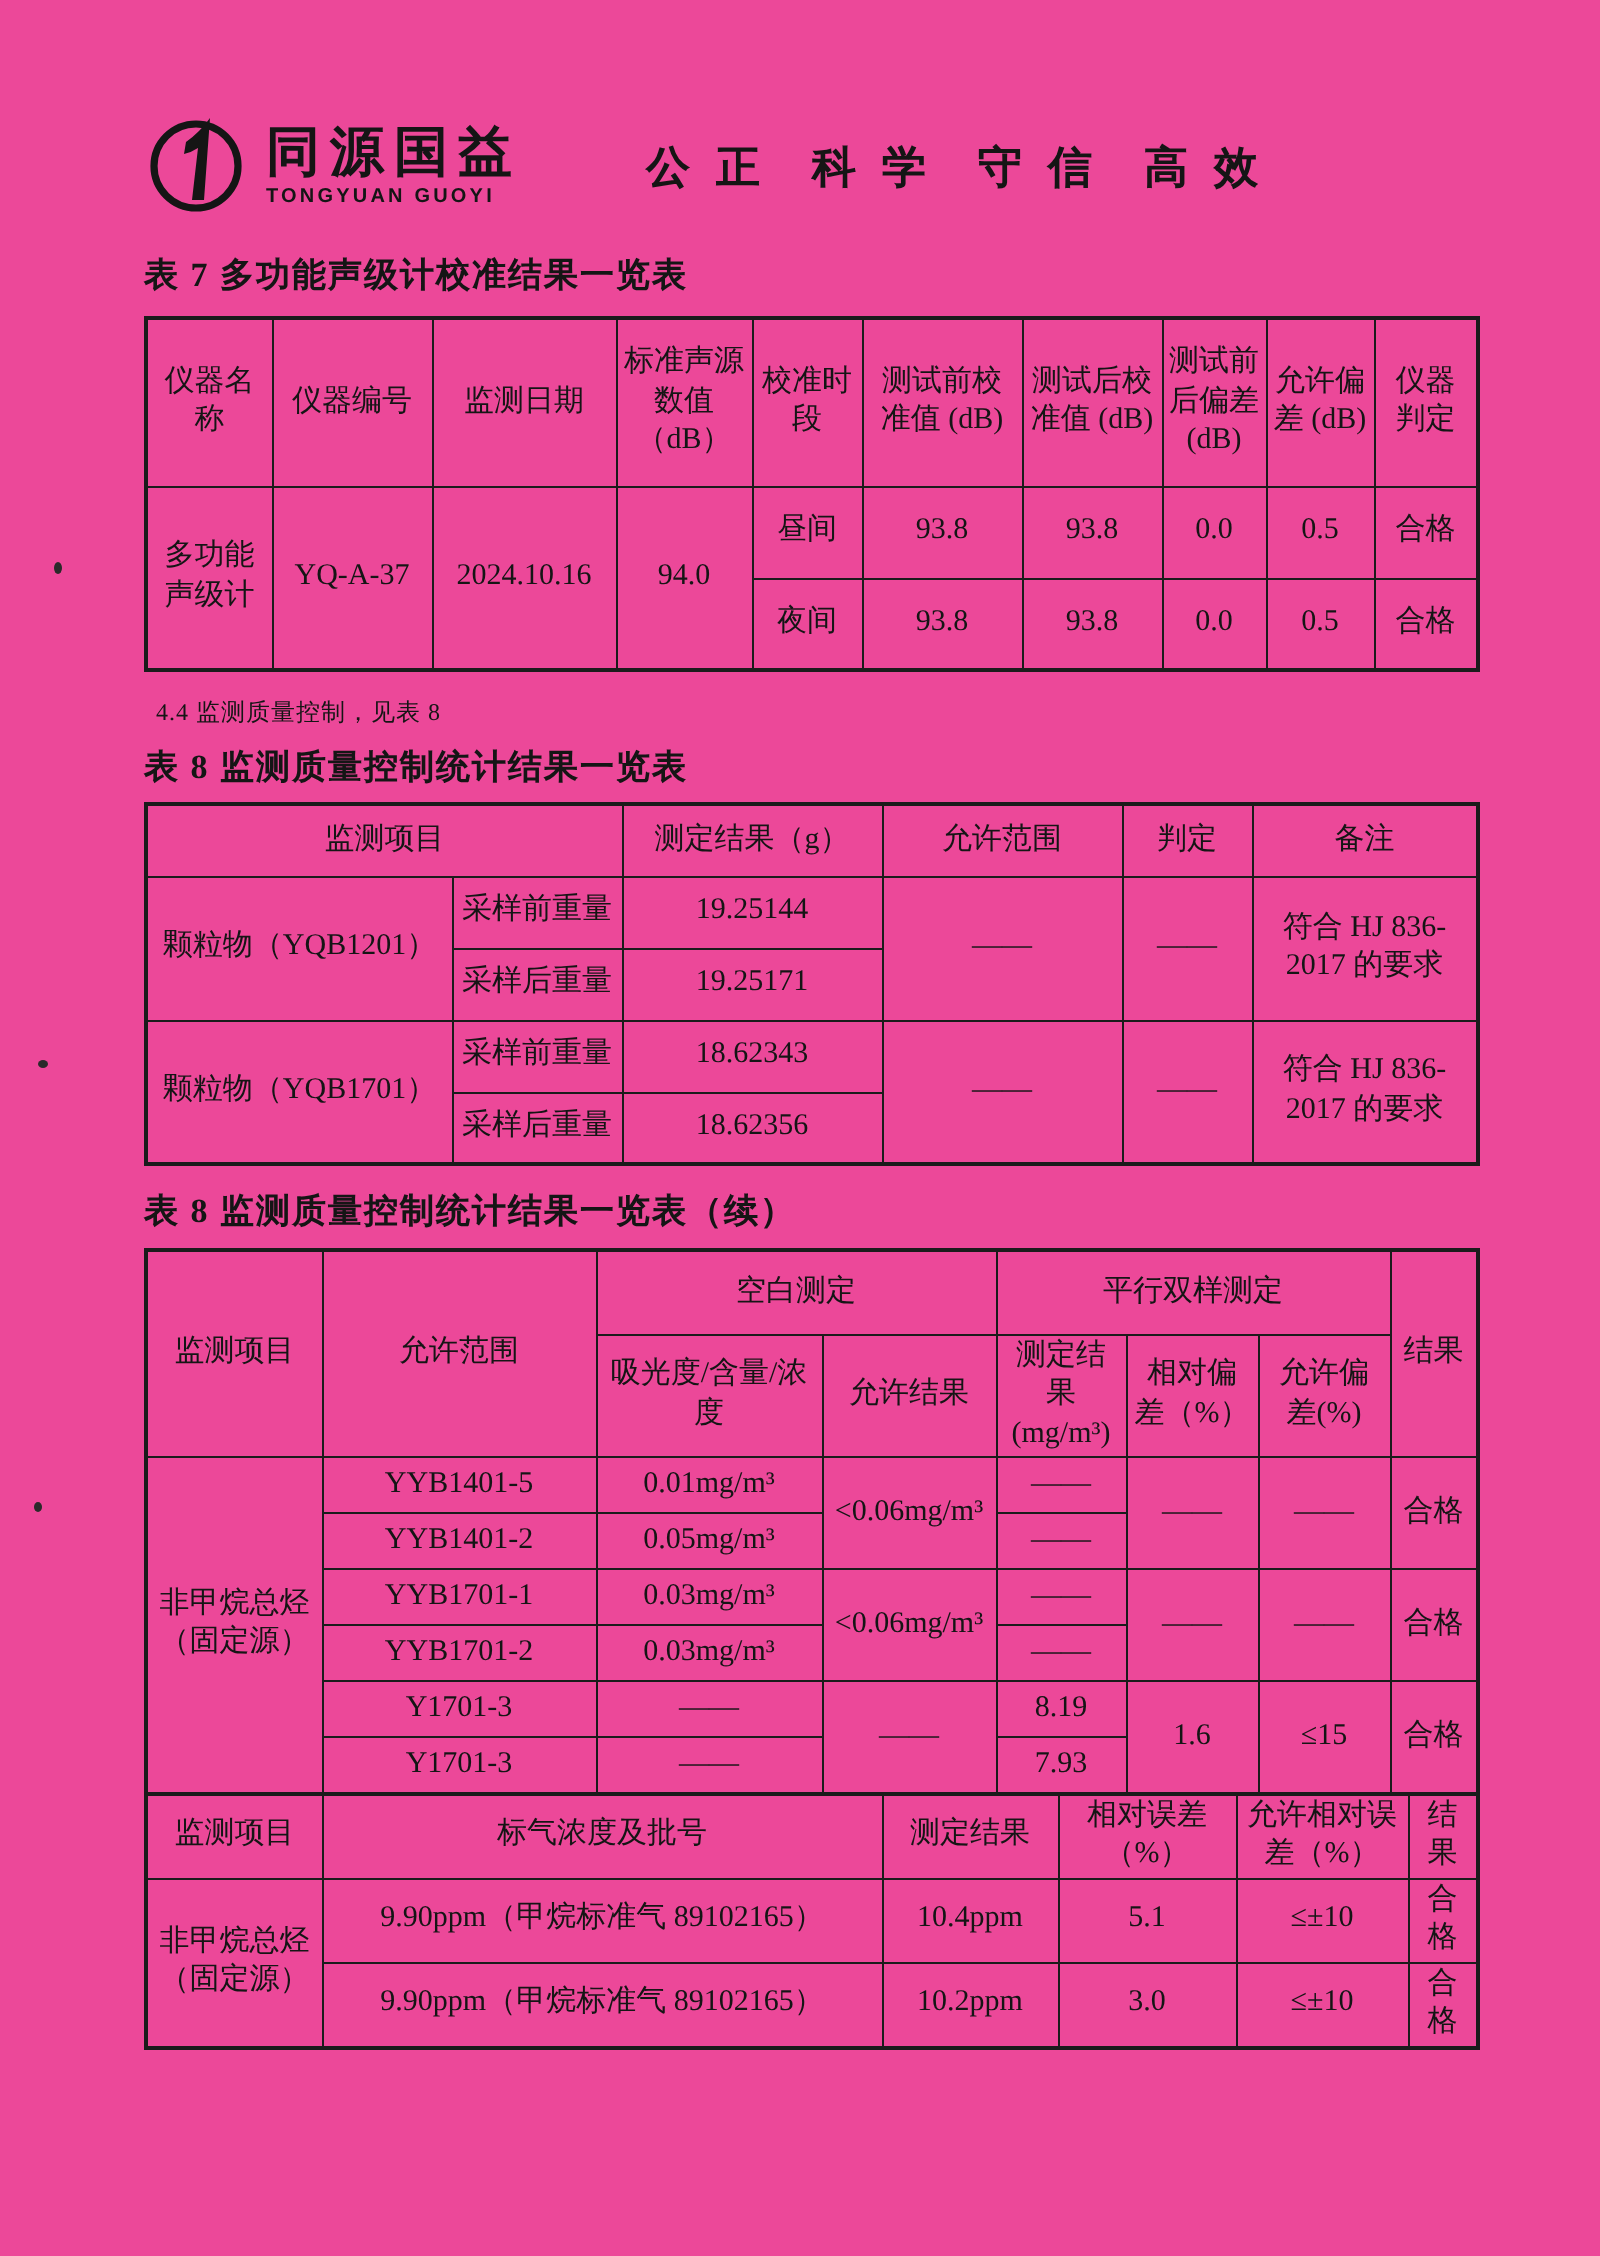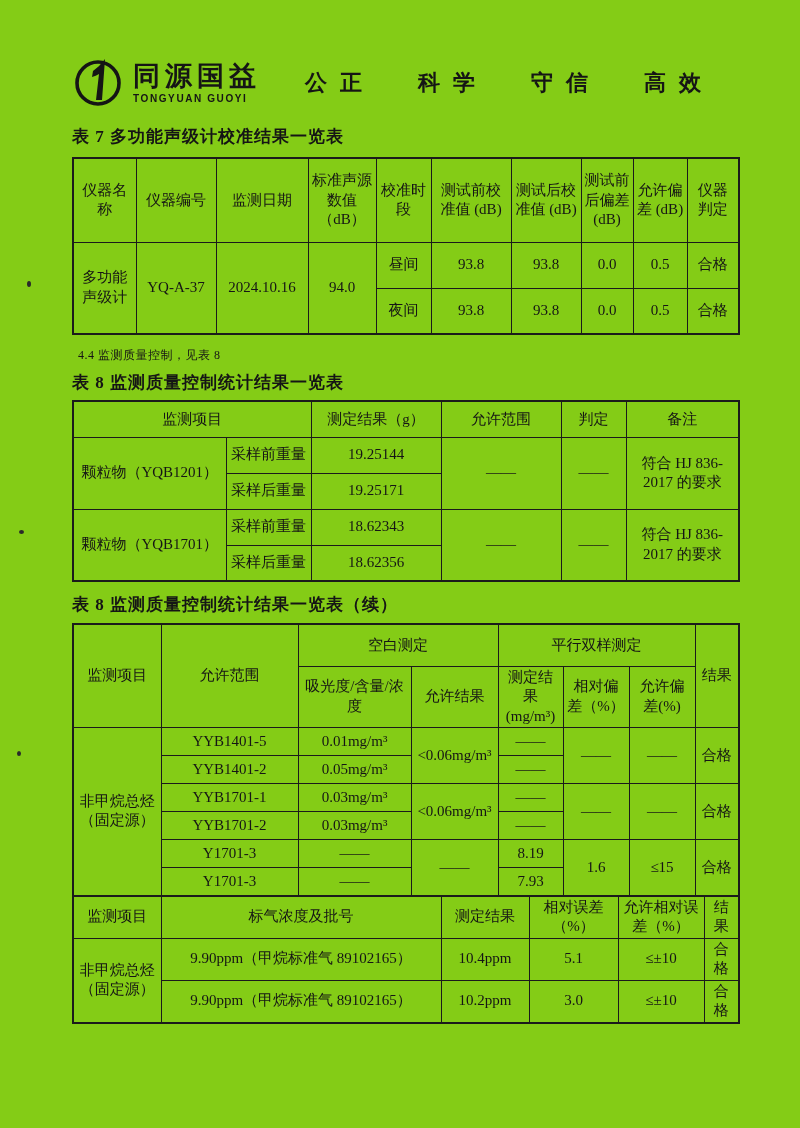--- a/index.html
+++ b/index.html
@@ -1,24 +1,24 @@
 <!DOCTYPE html>
 <html><head>
 <meta charset="utf-8">
 <style>
   html,body{margin:0;padding:0;}
   body{background:#e8e6e2;font-family:"Liberation Serif","DejaVu Serif",serif;color:#151515;}
-  .page{position:relative;width:800px;height:1128px;margin:0 auto;background:#84cc16;
+  .page{position:relative;width:800px;height:1128px;margin:0 auto;background:#ec4899;
         box-sizing:border-box;padding:54px 62px 0 72px;overflow:hidden;}
   
   .hdr{display:flex;align-items:center;}
   .logo{display:flex;align-items:center;gap:9px;}
   .logo-txt .cn{font-size:27px;font-weight:bold;letter-spacing:5px;line-height:1;font-family:"Liberation Sans","DejaVu Sans",sans-serif;}
   .logo-txt .en{font-size:10px;font-weight:bold;letter-spacing:1.6px;margin-top:3px;font-family:"Liberation Sans","DejaVu Sans",sans-serif;}
-  .slogans{display:flex;gap:56px;margin-left:44px;}
+  .slogans{display:flex;gap:26px;margin-left:62px;}
   .slogan{font-size:22px;font-weight:bold;letter-spacing:13px;white-space:nowrap;
           font-family:"Liberation Sans","DejaVu Sans",sans-serif;margin-right:-13px;}
   
   .docrow{display:flex;justify-content:space-between;align-items:baseline;margin-top:13px;}
   .docnum{font-size:15px;font-weight:bold;letter-spacing:.5px;}
   .pages{font-size:14.5px;font-weight:bold;display:flex;gap:16px;}
   
   .tbl-title{text-align:left;font-size:17px;font-weight:bold;letter-spacing:1px;}
   .t7-title{margin-top:13px;}
   .sec{font-size:12px;margin-top:12px;padding-left:6px;letter-spacing:.5px;}

